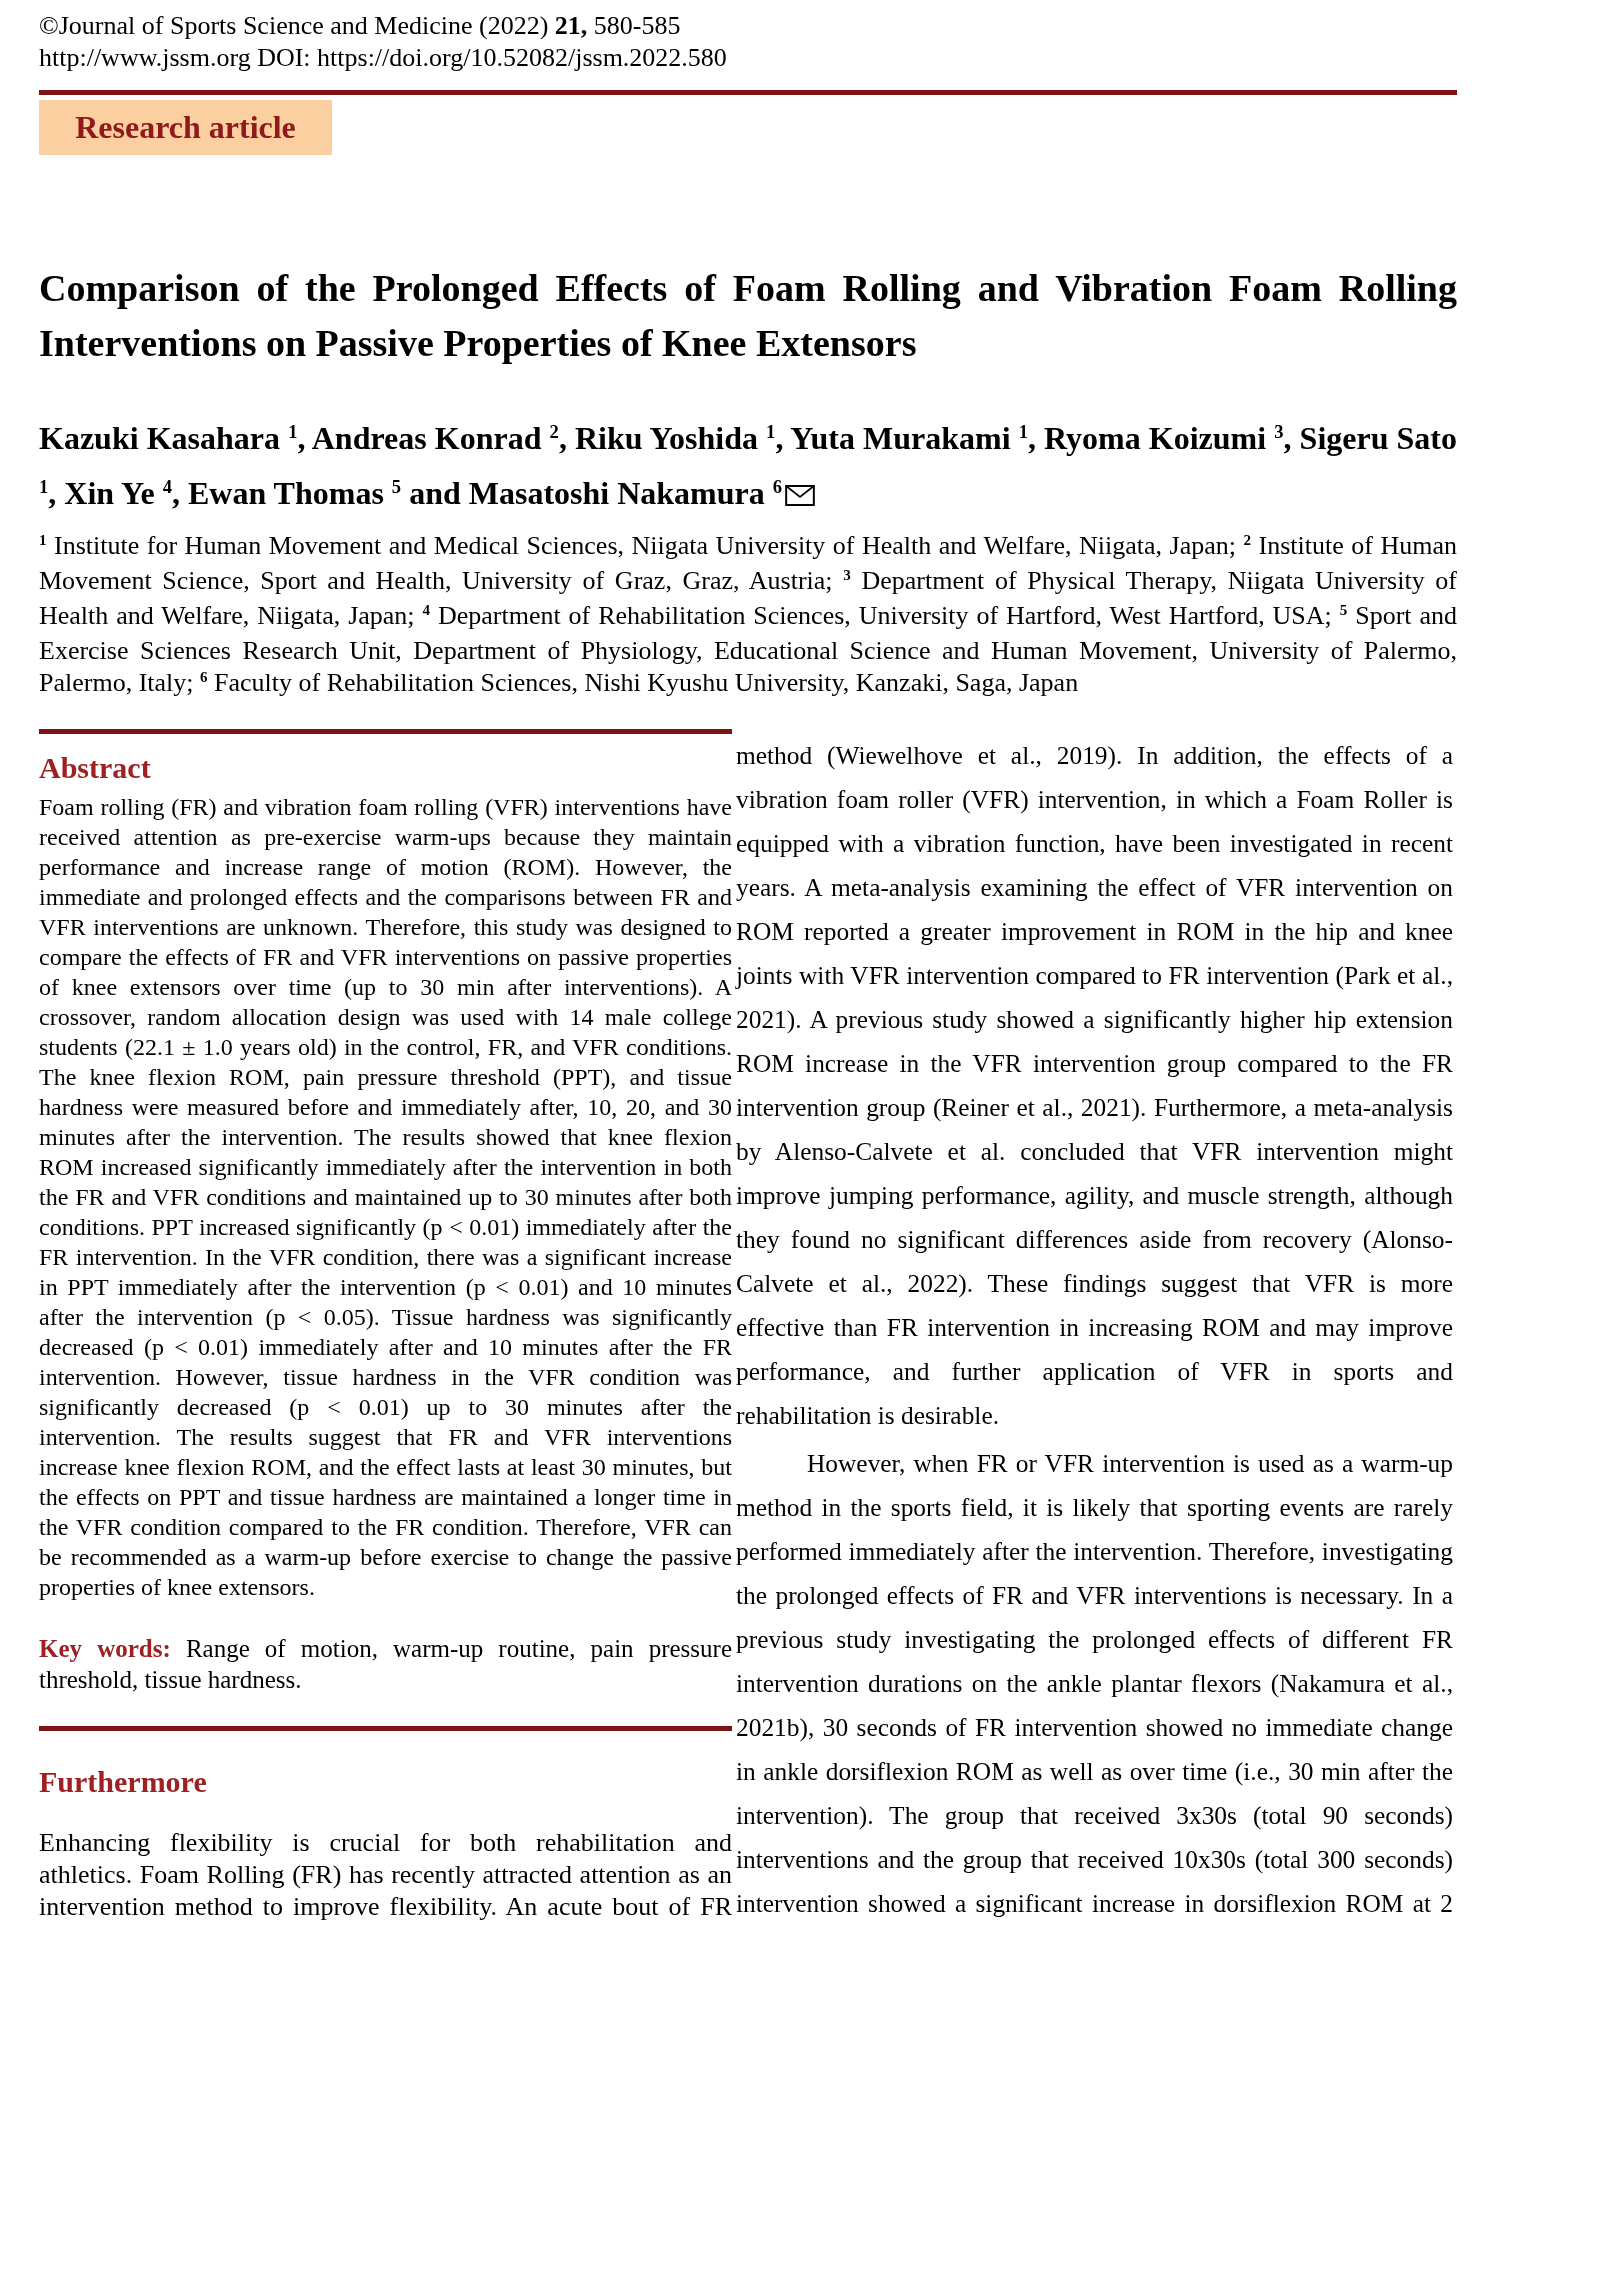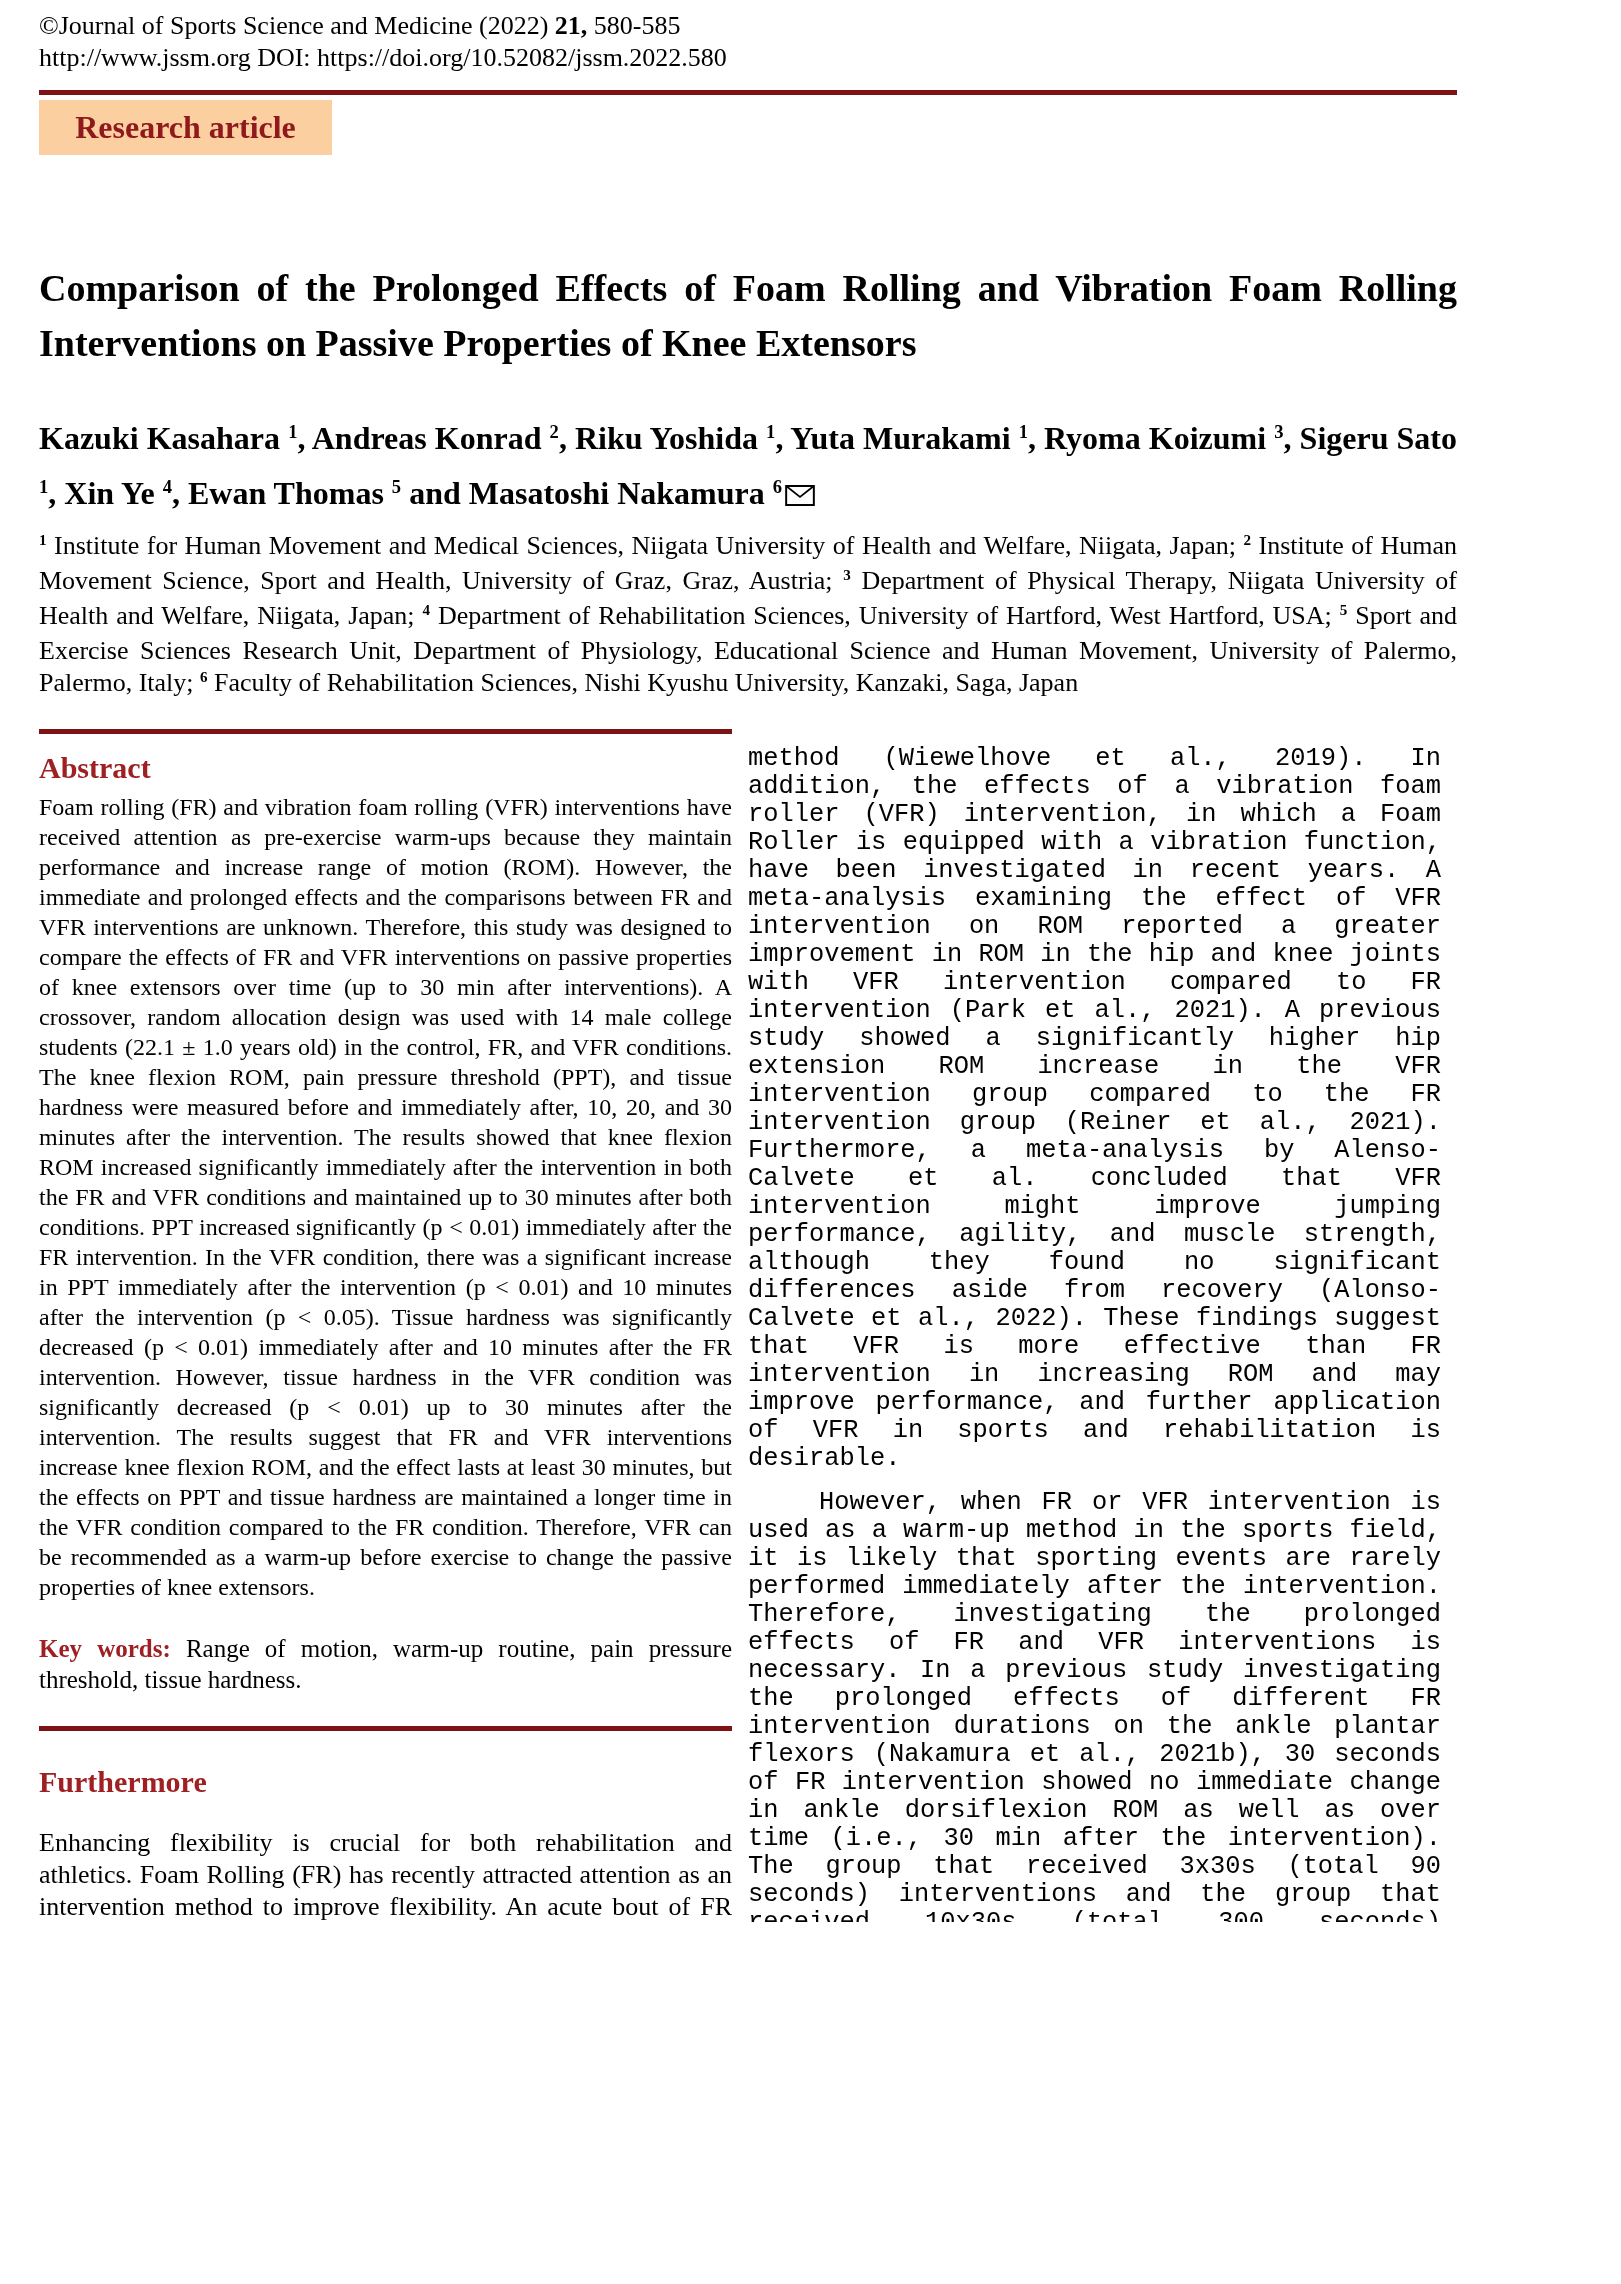--- a/index.html
+++ b/index.html
@@ -42,21 +42,21 @@
   .columns{display:flex;margin-top:27px;}
   .col-left{flex:0 0 693px;width:693px;}
   .col-right{flex:1;}
   h2{margin:0;font-size:30px;line-height:34px;font-weight:bold;color:var(--heading-red);}
   .h-abstract{margin-top:17px;}
   .abstract-text{margin:7px 0 0 0;font-size:24px;line-height:30px;text-align:justify;}
   .keywords{margin:31px 0 0 0;font-size:25px;line-height:31px;text-align:justify;}
   .rule-mid{margin-top:31px;}
   .h-intro{margin-top:34px;}
   .intro-text{margin:28px 0 0 0;font-size:26px;line-height:32px;text-align:justify;}
-  .body-text{margin:16px;font-size:25.4px;line-height:28px;text-align:justify;font-family:Liberation Mono, monospace;}
+  .body-text{margin:4px;font-size:25.4px;line-height:44px;text-align:justify;}
   .para-indent{text-indent:71px;}
   footer{
     position:absolute;left:57px;top:2199px;width:1418px;
     font-size:25.4px;line-height:31px;
   }
   .envelope{width:30px;height:21px;vertical-align:-2.1px;margin-left:2.8px;}
 </style>
 </head>
 <body>
 

